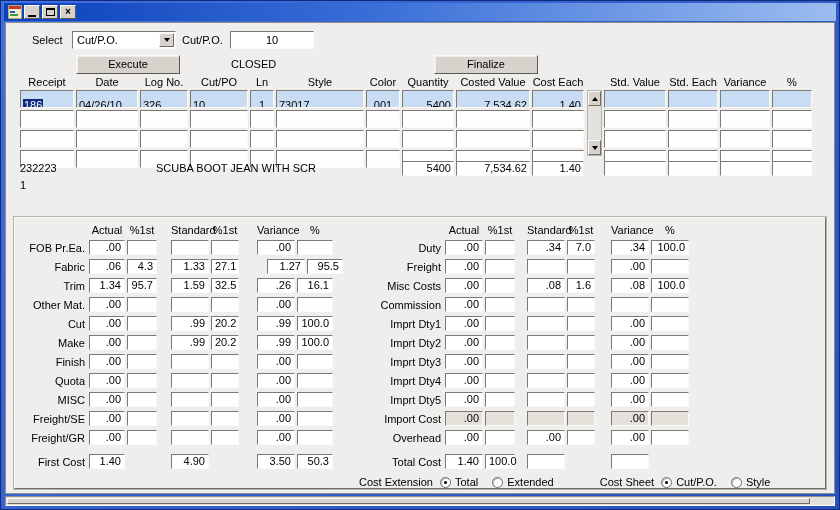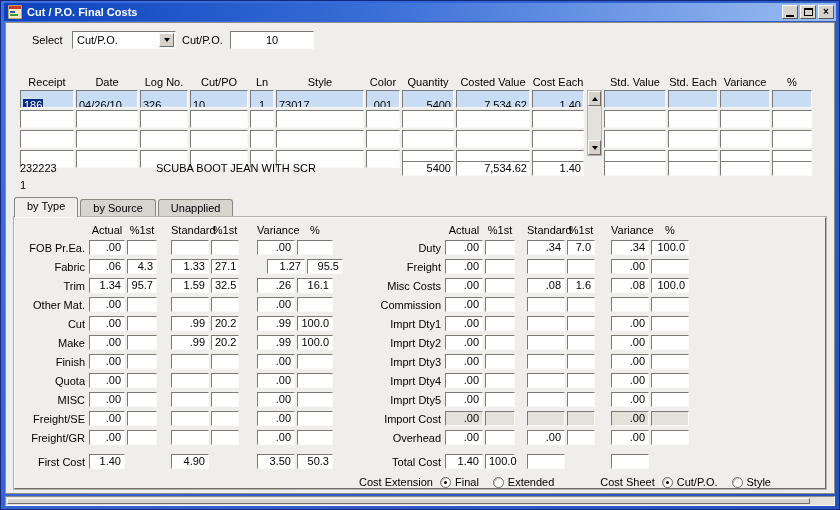--- a/index.html
+++ b/index.html
@@ -139,21 +139,20 @@
 
 <div class="screen">
 
   <div class="titlebar">
     <svg class="app-icon" viewBox="0 0 14 14">
       <rect x="0" y="0" width="14" height="14" fill="#f4e9c8" stroke="#7a6a30"></rect>
       <rect x="1" y="1" width="12" height="3" fill="#c23a2a"></rect>
       <rect x="2" y="6" width="5" height="2" fill="#2a57b0"></rect>
       <rect x="2" y="9" width="8" height="2" fill="#3f9a3f"></rect>
     </svg>
-    <span class="title-text">Cut / P.O. Final Costs</span>
     <span class="win-btn">
         <span class="glyph-min"></span>
       </span>
     <span class="win-btn">
         <span class="glyph-max"></span>
       </span>
     <span class="win-btn">
         <span class="glyph-close">×</span>
       </span>
   </div>
@@ -165,20 +164,25 @@
       <div class="dropdown">
         <span class="dd-text">Cut/P.O.</span>
         <span class="dd-btn">
             <span class="arr-down"></span>
           </span>
       </div>
       <span class="lbl" style="left:176px;">Cut/P.O.</span>
       <div class="tfield ac" style="left:224px; width:84px;">10</div>
     </div>
 
+    <div class="row-exec">
+      <div class="btn" style="left:70px;">Execute</div>
+      <span class="status-text">CLOSED</span>
+      <div class="btn" style="left:428px;">Finalize</div>
+    </div>
 
     <div class="rt-headers" id="rt-headers">
         <div class="th" style="width: 54px;">Receipt</div>
         <div class="th" style="width: 62px;">Date</div>
         <div class="th" style="width: 48px;">Log No.</div>
         <div class="th" style="width: 58px;">Cut/PO</div>
         <div class="th" style="width: 24px;">Ln</div>
         <div class="th" style="width: 88px;">Style</div>
         <div class="th" style="width: 34px;">Color</div>
         <div class="th" style="width: 52px;">Quantity</div>
@@ -279,25 +283,20 @@
       <div class="sfield ar" style="width:74px;">7,534.62</div>
       <div class="sfield ar" style="width:52px;">1.40</div>
       <div class="cellspacer"></div>
       <div class="sfield" style="width:62px;"></div>
       <div class="sfield" style="width:50px;"></div>
       <div class="sfield" style="width:50px;"></div>
       <div class="sfield" style="width:40px;"></div>
     </div>
     <div class="line-one">1</div>
 
-    <div class="tabs" id="tabs">
-        <div class="tab active">by Type</div>
-        <div class="tab">by Source</div>
-        <div class="tab">Unapplied</div>
-      </div>
     <div class="panel">
       <div class="cost-block" id="cost-left">
           <div class="crow chead">
             <div class="clabel" style="width: 64px;"></div>
             <div class="cth" style="width: 36px; margin-right: 2px;">Actual</div>
             <div class="cth" style="width: 30px; margin-right: 14px;">%1st</div>
             <div class="cth" style="width: 38px; margin-right: 2px;">Standard</div>
             <div class="cth" style="width: 28px; margin-right: 18px;">%1st</div>
             <div class="cth" style="width: 38px; margin-right: 2px;">Variance</div>
             <div class="cth" style="width: 36px; margin-right: 0px;">%</div>
@@ -528,21 +527,21 @@
             <div class="cslot" style="width: 28px; margin-right: 16px;"></div>
             <div class="cfield" style="width: 38px; margin-right: 2px;"></div>
             <div class="cslot" style="width: 38px; margin-right: 0px;"></div>
           </div>
         </div>
 
       <div class="radiorow">
         <span class="rglabel">Cost Extension</span>
         <span class="ropt">
           <span class="radio sel"></span>
-          <span>Final</span>
+          <span>Total</span>
         </span>
         <span class="ropt">
           <span class="radio"></span>
           <span>Extended</span>
         </span>
         <span class="rglabel second">Cost Sheet</span>
         <span class="ropt">
           <span class="radio sel"></span>
           <span>Cut/P.O.</span>
         </span>

